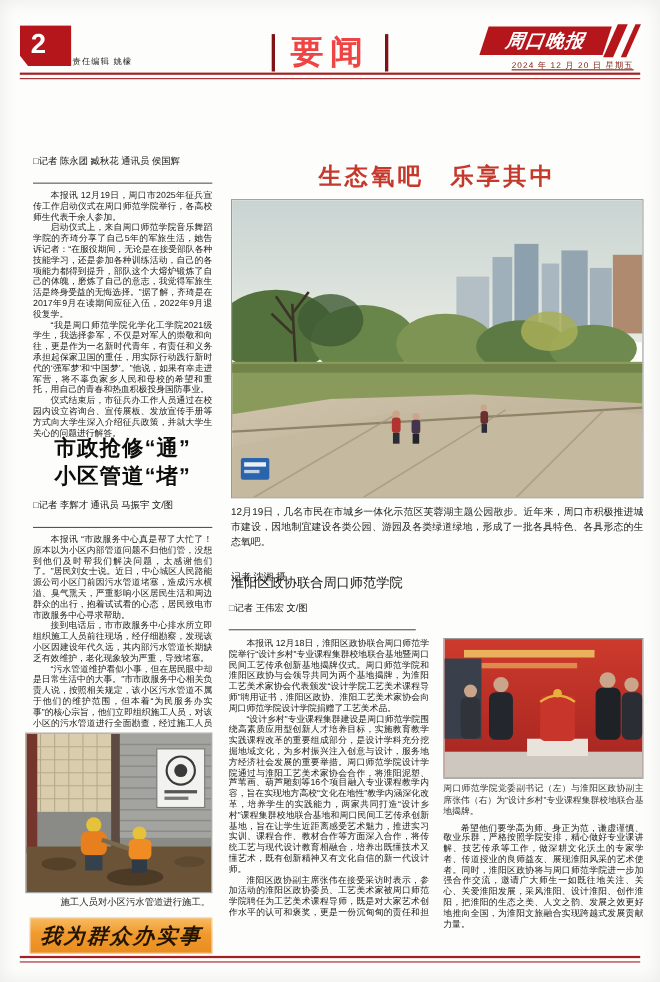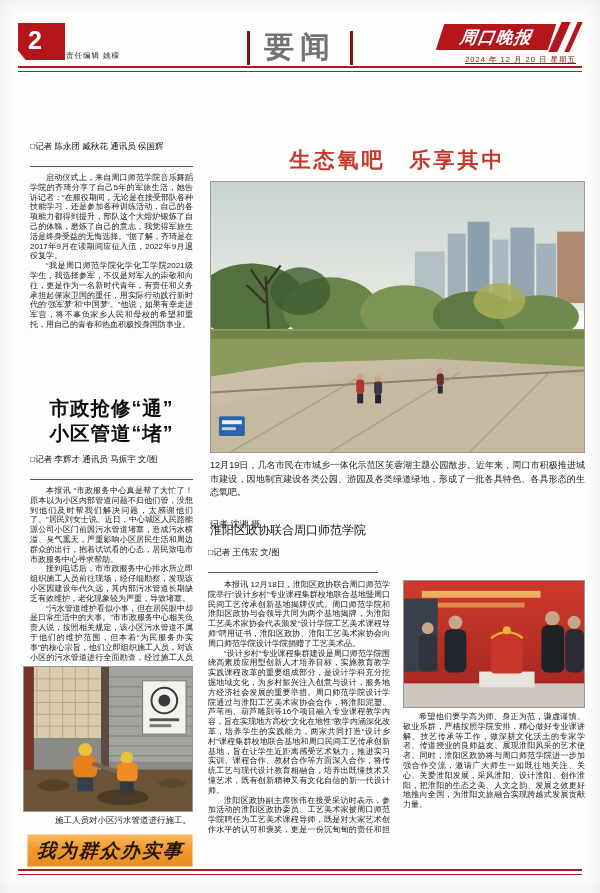--- a/index.html
+++ b/index.html
@@ -13,21 +13,21 @@
   
   .pagenum-box{
     left:18px;top:23px;width:47px;height:37px;background:#b5161c;
     clip-path:polygon(0 0,100% 0,100% 100%,16% 100%,0 74%);
     color:#fff;font-size:25px;font-weight:700;line-height:34px;padding-left:10px;
     box-sizing:border-box;
   }
   .editor{left:66px;top:51px;font-size:7.5px;color:#222;letter-spacing:1px;}
   .section-wrap{left:0;right:0;top:27px;display:flex;justify-content:center;align-items:center;gap:14px;}
   .section-bar{width:3px;height:34px;background:#7e1217;}
-  .section-title{font-family:"DejaVu Serif", serif;font-size:30px;font-weight:700;letter-spacing:6px;color:#737373;}
+  .section-title{font-family:"DejaVu Serif", serif;font-size:30px;font-weight:700;letter-spacing:6px;color:#ef4444;}
   .logo-wrap{right:24px;top:22px;width:136px;height:30px;}
   .logo-skew{
     position:absolute;left:0;top:2px;width:112px;height:26px;background:#b5161c;
     transform:skewX(-18deg);display:flex;align-items:center;justify-content:center;
   }
   .logo-text{
     transform:skewX(10deg);color:#fff;font-family:"DejaVu Serif", serif;
     font-style:italic;font-weight:700;font-size:17px;letter-spacing:1px;white-space:nowrap;
   }
   .logo-slash1{position:absolute;right:12px;top:0;width:9px;height:30px;background:#b5161c;transform:skewX(-24deg);}
@@ -107,22 +107,24 @@
     <div class="logo-slash2"></div>
   </div>
   <div class="abs date-line">2024 年 12 月 20 日 星期五</div>
 
   <div class="abs double-rule rule-top"></div>
 
 
   <div class="abs lead-col">
     <div class="byline">□记者 陈永团 臧秋花 通讯员 侯国辉</div>
     <div class="bodytext">
+      <p>本报讯 12月19日，周口市2025年征兵宣传工作启动仪式在周口师范学院举行，各高校师生代表千余人参加。</p>
       <p>启动仪式上，来自周口师范学院音乐舞蹈学院的齐琦分享了自己5年的军旅生活，她告诉记者：“在服役期间，无论是在接受部队各种技能学习，还是参加各种训练活动，自己的各项能力都得到提升，部队这个大熔炉锻炼了自己的体魄，磨炼了自己的意志，我觉得军旅生活是终身受益的无悔选择。”据了解，齐琦是在2017年9月在读期间应征入伍，2022年9月退役复学。</p>
       <p>“我是周口师范学院化学化工学院2021级学生，我选择参军，不仅是对军人的崇敬和向往，更是作为一名新时代青年，有责任和义务承担起保家卫国的重任，用实际行动践行新时代的‘强军梦’和‘中国梦’。”他说，如果有幸走进军营，将不辜负家乡人民和母校的希望和重托，用自己的青春和热血积极投身国防事业。</p>
+      <p>仪式结束后，市征兵办工作人员通过在校园内设立咨询台、宣传展板、发放宣传手册等方式向大学生深入介绍征兵政策，并就大学生关心的问题进行解答。</p>
     </div>
   </div>
 
   <div class="abs eco">
     <div class="eco-headline">生态氧吧　乐享其中</div>
     <svg class="photo-frame eco-photo" viewBox="0 0 375 272" preserveAspectRatio="none">
       <defs>
         <linearGradient id="sky" x1="0" y1="0" x2="0" y2="1">
           <stop offset="0" stop-color="#c9d4d2"></stop>
             <stop offset="1" stop-color="#e7eae2"></stop>
@@ -266,20 +268,21 @@
             <circle cx="52" cy="42" r="7" fill="#caa58a"></circle>
               <rect x="41" y="49" width="22" height="44" rx="6" fill="#23262c"></rect>
             <circle cx="150" cy="38" r="7.4" fill="#caa58a"></circle>
               <rect x="139" y="45" width="23" height="48" rx="6" fill="#1e2126"></rect>
             <circle cx="172" cy="42" r="6.6" fill="#caa58a"></circle>
               <rect x="163" y="49" width="19" height="44" rx="6" fill="#2a2d33"></rect>
             <circle cx="24" cy="48" r="6" fill="#caa58a"></circle>
               <rect x="15" y="54" width="18" height="38" rx="5" fill="#30333a"></rect>
           </g>
         </svg>
+        <div class="design-caption">周口师范学院党委副书记（左）与淮阳区政协副主席张伟（右）为“设计乡村”专业课程集群校地联合基地揭牌。</div>
         <div class="bodytext design-col2-text">
           <p>希望他们要学高为师、身正为范，谦虚谨慎、敬业乐群，严格按照学院安排，精心做好专业课讲解、技艺传承等工作，做深耕文化沃土的专家学者、传道授业的良师益友、展现淮阳风采的艺术使者。同时，淮阳区政协将与周口师范学院进一步加强合作交流，邀请广大师生一如既往地关注、关心、关爱淮阳发展，采风淮阳、设计淮阳、创作淮阳，把淮阳的生态之美、人文之韵、发展之效更好地推向全国，为淮阳文旅融合实现跨越式发展贡献力量。</p>
         </div>
       </div>
     </div>
   </div>
 
   <div class="abs double-rule rule-bottom"></div>
 
 </div>

